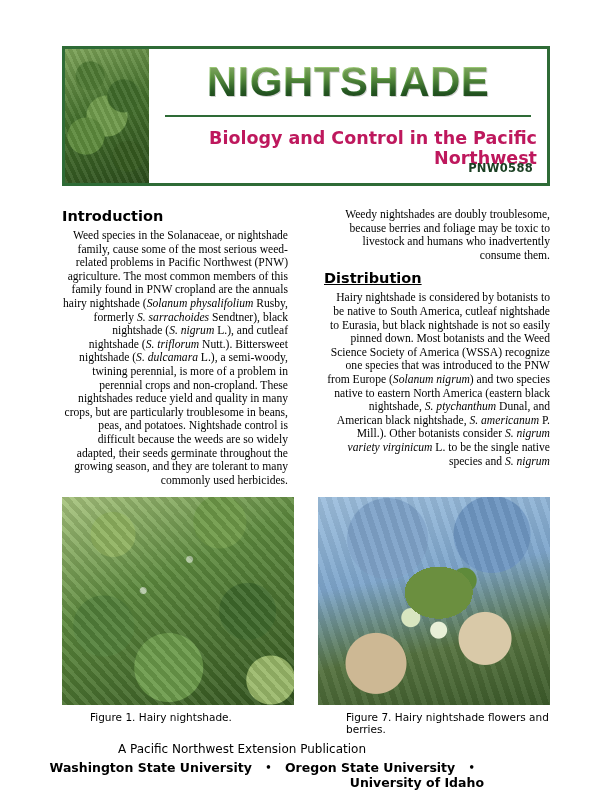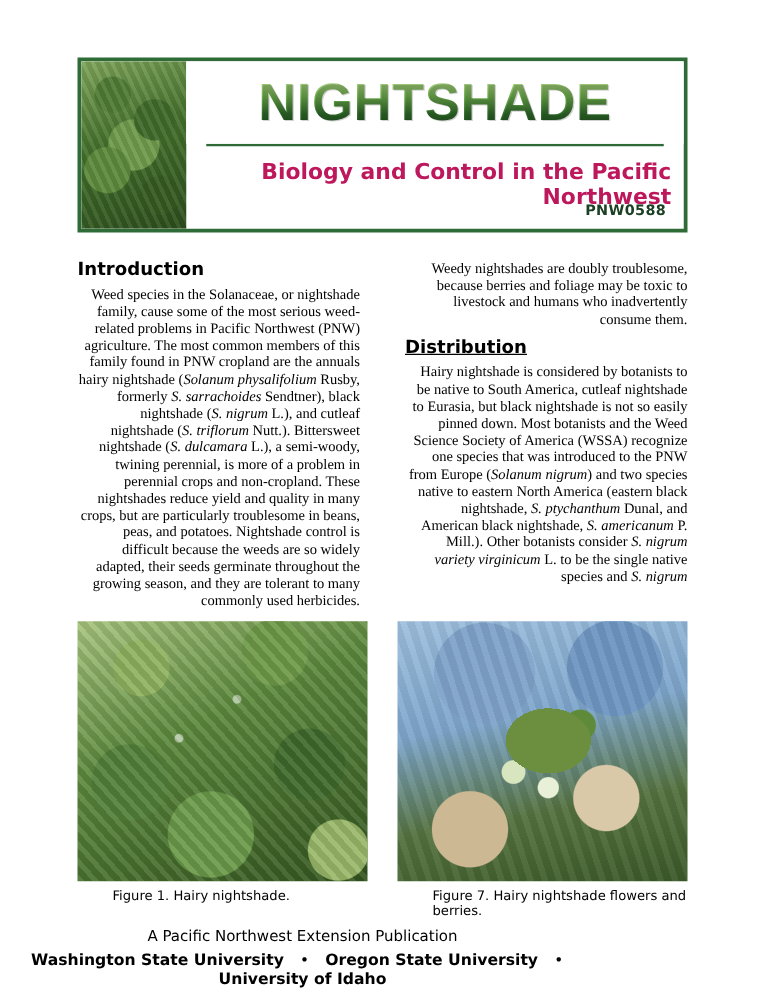--- a/index.html
+++ b/index.html
@@ -211,20 +211,21 @@
     font-family: "DejaVu Sans", sans-serif;
     font-size: 12px;
     color: #000;
     margin-bottom: 4px;
   }
   .footer-line2 {
     font-family: "DejaVu Sans", sans-serif;
     font-weight: bold;
     font-size: 12.5px;
     color: #000;
+    text-align: right;
   }
   .footer-sep {
     display: inline-block;
     padding: 0 9px;
     font-size: 10px;
     vertical-align: 1px;
   }
 </style>
 </head>
 <body>

